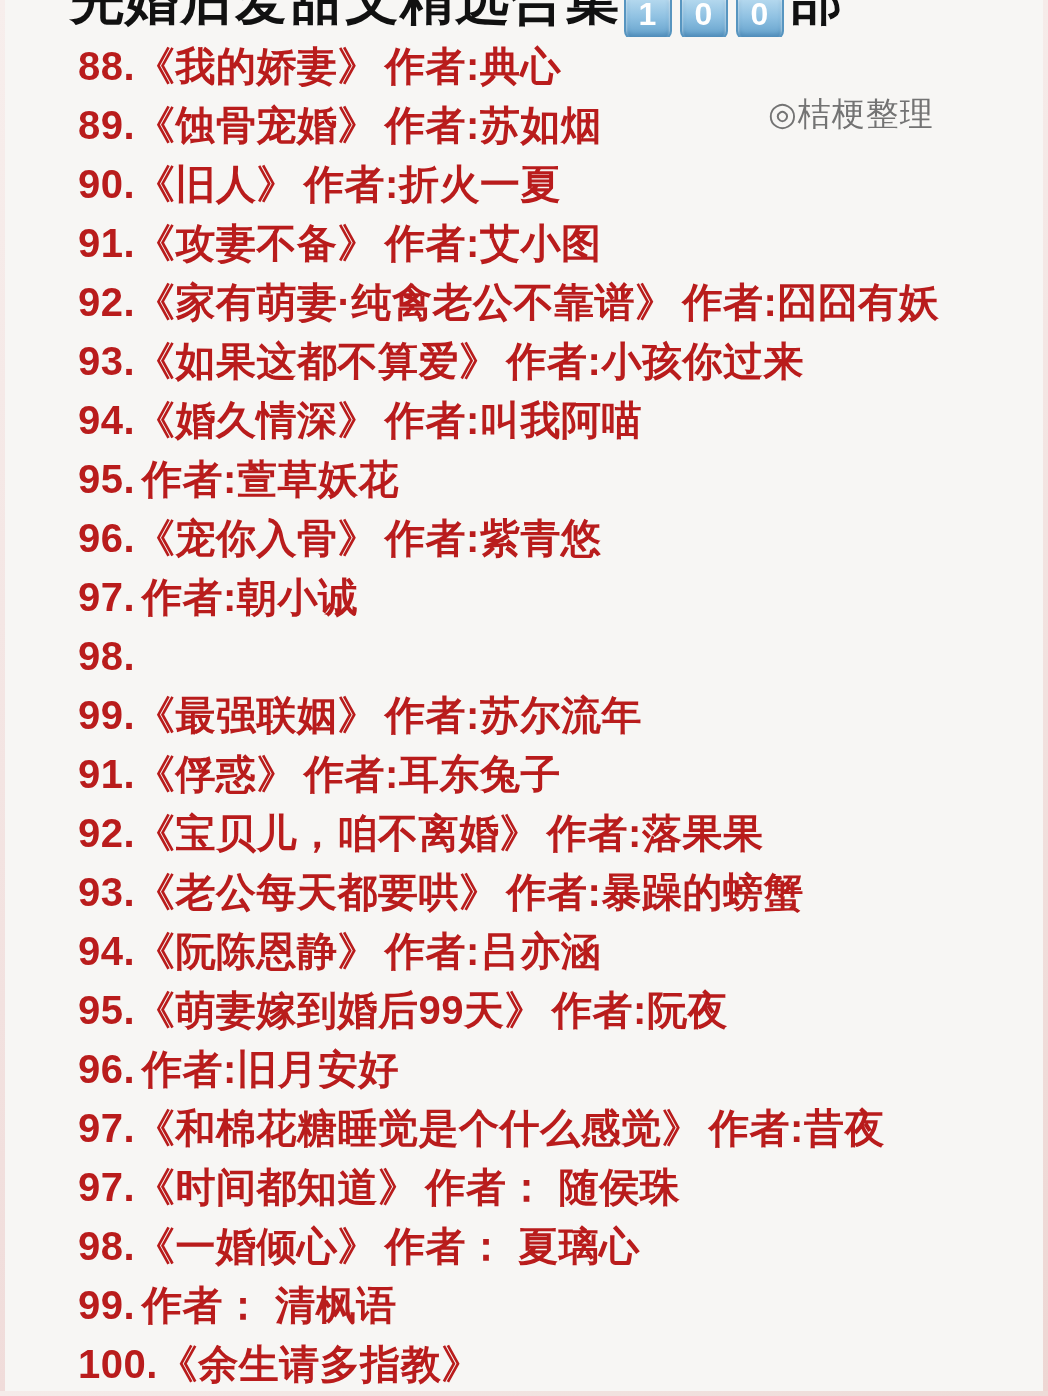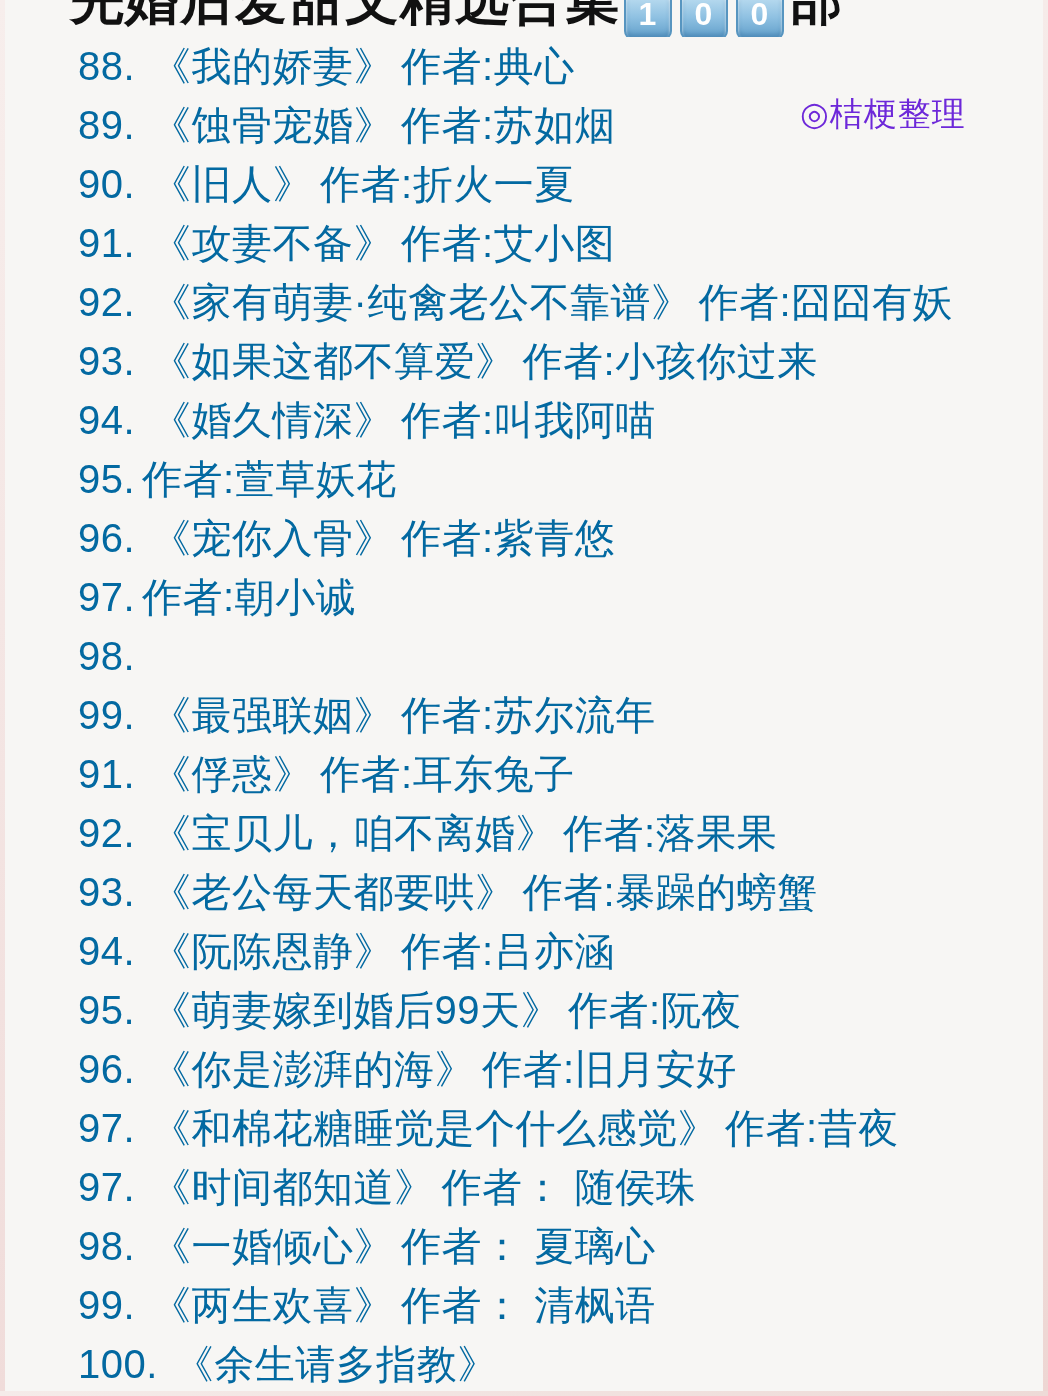--- a/index.html
+++ b/index.html
@@ -63,45 +63,45 @@
     color: #ffffff;
     font-size: 32px;
     font-weight: 700;
     line-height: 44px;
     text-align: center;
     vertical-align: -7px;
   }
 
   .watermark {
     position: absolute;
-    left: 800px;
+    left: 768px;
     top: 92px;
     font-size: 33px;
     letter-spacing: 1px;
-    color: #6d28d9;
+    color: #737373;
     z-index: 4;
   }
 
   .book-list {
     list-style: none;
     margin: 0;
     padding: 0 0 0 78px;
   }
   .book-row {
     height: 59px;
     display: flex;
     align-items: center;
     white-space: nowrap;
     font-size: 40px;
-    font-weight: 400;
+    font-weight: 700;
     letter-spacing: 0.5px;
-    color: #0369a1;
+    color: #b91c1c;
   }
   .book-row .num  { display: inline-block; }
-  .book-row .book { display: inline-block; margin-left: 16px; }
+  .book-row .book { display: inline-block; }
   .book-row .author { display: inline-block; margin-left: 7px; }
 </style>
 </head>
 <body>
 
 <div class="edge-left"></div>
 <div class="edge-right"></div>
 <div class="edge-bottom"></div>
 
 <div class="title-clip">
@@ -204,21 +204,20 @@
     </li>
 
   <li class="book-row">
       <span class="num">95.</span>
       <span class="book">《萌妻嫁到婚后99天》</span>
       <span class="author">作者:阮夜</span>
     </li>
 
   <li class="book-row">
       <span class="num">96.</span>
-      <span class="book">《你是澎湃的海》</span>
       <span class="author">作者:旧月安好</span>
     </li>
 
   <li class="book-row">
       <span class="num">97.</span>
       <span class="book">《和棉花糖睡觉是个什么感觉》</span>
       <span class="author">作者:昔夜</span>
     </li>
 
   <li class="book-row">
@@ -228,21 +227,20 @@
     </li>
 
   <li class="book-row">
       <span class="num">98.</span>
       <span class="book">《一婚倾心》</span>
       <span class="author">作者： 夏璃心</span>
     </li>
 
   <li class="book-row">
       <span class="num">99.</span>
-      <span class="book">《两生欢喜》</span>
       <span class="author">作者： 清枫语</span>
     </li>
 
   <li class="book-row">
       <span class="num">100.</span>
       <span class="book">《余生请多指教》</span>
     </li>
 </ol>
 
 </body></html>

